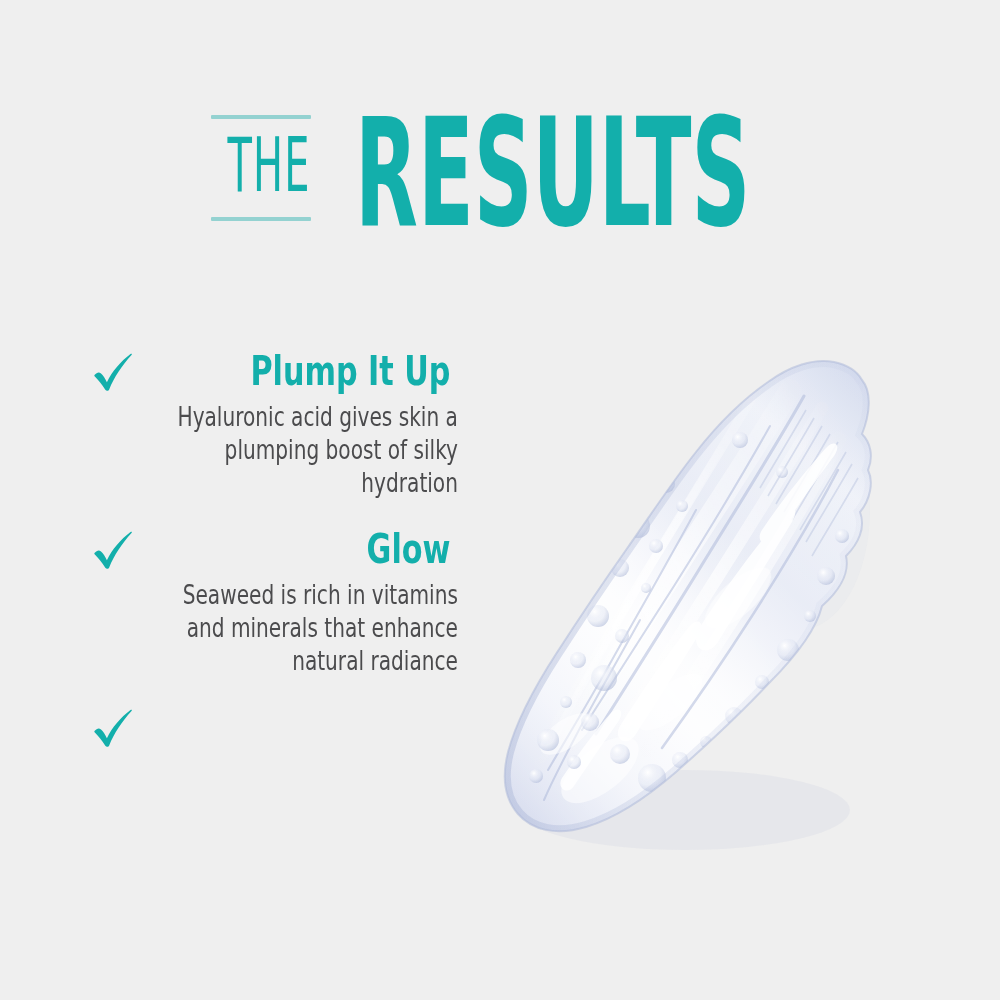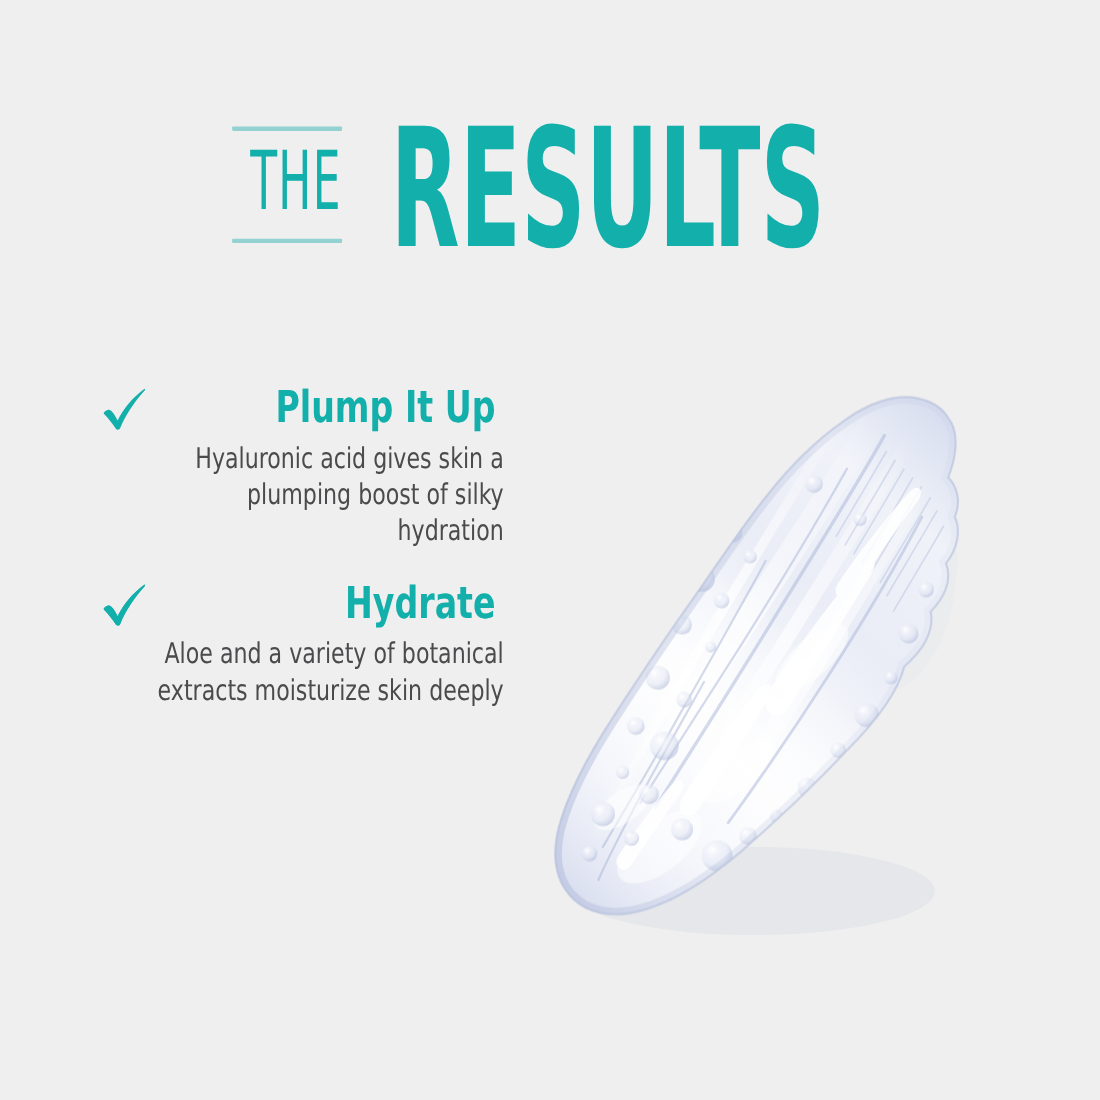--- a/index.html
+++ b/index.html
@@ -167,36 +167,37 @@
 
     <div class="benefit">
       <span class="check">
         <svg width="46" height="46" viewBox="0 0 46 46" aria-hidden="true">
           <path d="M4.5 25.0 C6.8 22.4 9.0 21.8 11.0 23.4 C13.0 25.0 15.1 28.4 16.9 32.2
                    C22.0 21.6 30.5 11.4 40.5 4.0 C41.6 3.2 42.4 4.0 41.5 5.0
                    C31.8 15.6 24.0 27.6 19.3 39.2 C18.6 41.0 16.4 41.3 15.3 39.7
                    C12.2 35.0 8.3 30.0 4.6 26.3 C4.2 25.9 4.2 25.4 4.5 25.0 Z" fill="currentColor"></path>
         </svg>
       </span>
+      <div class="benefit-body">
+        <div class="benefit-title">Glow</div>
+        <div class="benefit-desc">Seaweed is rich in vitamins
+and minerals that enhance
+natural radiance</div>
+      </div>
     </div>
 
     <div class="benefit">
       <span class="check">
         <svg width="46" height="46" viewBox="0 0 46 46" aria-hidden="true">
           <path d="M4.5 25.0 C6.8 22.4 9.0 21.8 11.0 23.4 C13.0 25.0 15.1 28.4 16.9 32.2
                    C22.0 21.6 30.5 11.4 40.5 4.0 C41.6 3.2 42.4 4.0 41.5 5.0
                    C31.8 15.6 24.0 27.6 19.3 39.2 C18.6 41.0 16.4 41.3 15.3 39.7
                    C12.2 35.0 8.3 30.0 4.6 26.3 C4.2 25.9 4.2 25.4 4.5 25.0 Z" fill="currentColor"></path>
         </svg>
       </span>
-      <div class="benefit-body">
-        <div class="benefit-title">Hydrate</div>
-        <div class="benefit-desc">Aloe and a variety of botanical
-extracts moisturize skin deeply</div>
-      </div>
     </div>
 
   </div>
 
   <div class="gel-wrap">
     <svg width="450" height="530" viewBox="0 0 450 530" aria-hidden="true">
       <defs>
         <linearGradient id="gelBase" x1="0.15" y1="0.95" x2="0.85" y2="0.05">
           <stop offset="0%" stop-color="#d9deef"></stop>
           <stop offset="18%" stop-color="#eceff8"></stop>

